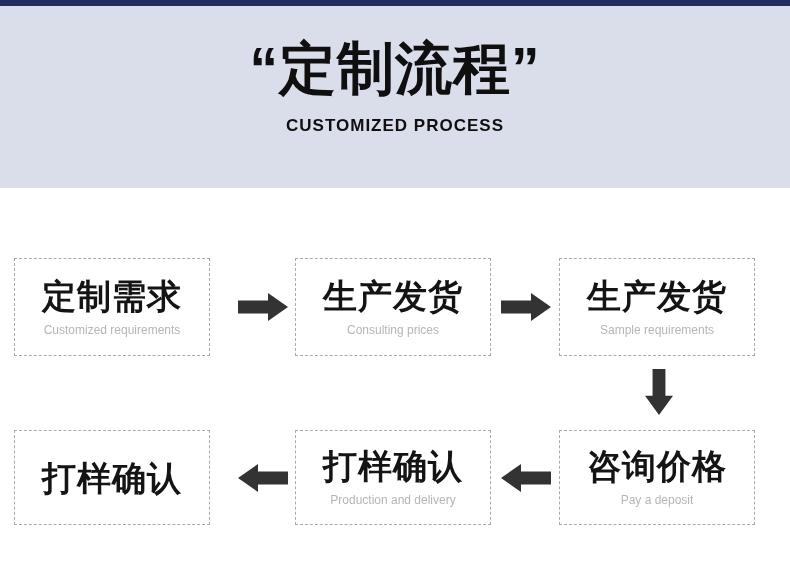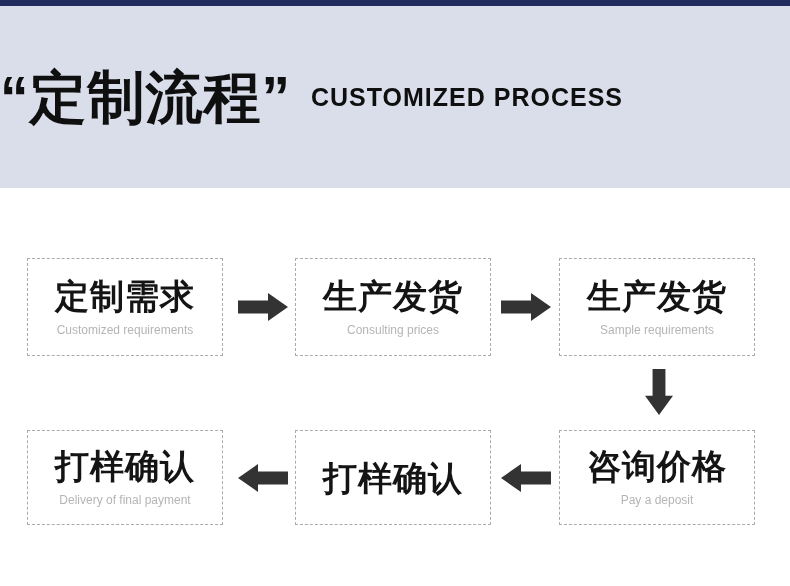--- a/index.html
+++ b/index.html
@@ -13,37 +13,37 @@
   }
   *{margin:0;padding:0;box-sizing:border-box;}
   body{background:#ffffff;}
   .page{
     position:relative;width:790px;height:586px;background:#ffffff;overflow:hidden;
     font-family:"Liberation Sans","DejaVu Sans",sans-serif;
   }
   .top-bar{position:absolute;left:0;top:0;width:790px;height:6px;background:var(--top-bar);}
   .header{
     position:absolute;left:0;top:6px;width:790px;height:182px;background:var(--header-bg);
-    display:flex;flex-direction:row;align-items:center;justify-content:flex-start;
-    gap:20px;
+    display:flex;flex-direction:column;align-items:center;justify-content:flex-start;
+    padding-top:34px;gap:20px;
   }
   .title{
     font-size:57px;font-weight:bold;color:var(--title-text);line-height:1;letter-spacing:1px;
   }
   .subtitle{
-    font-size:25px;font-weight:700;color:var(--title-text);line-height:1;letter-spacing:1px;
+    font-size:17px;font-weight:700;color:var(--title-text);line-height:1;letter-spacing:1px;
   }
   .box{
     position:absolute;width:196px;background:#ffffff;
     border:1px dashed var(--box-border);
     display:flex;flex-direction:column;align-items:center;justify-content:center;gap:11px;
   }
   .row1{top:258px;height:98px;}
   .row2{top:430px;height:95px;}
-  .col1{left:27px;}
+  .col1{left:14px;}
   .col2{left:295px;}
   .col3{left:559px;}
   .box .zh{font-size:34px;font-weight:bold;color:var(--zh-text);line-height:1;letter-spacing:1px;}
   .box .en{font-size:12px;color:var(--en-text);line-height:1;}
   .arrow{position:absolute;background:var(--arrow);}
   .arrow-right{
     width:50px;height:28px;
     clip-path:polygon(0 27%,60% 27%,60% 0,100% 50%,60% 100%,60% 73%,0 73%);
   }
   .arrow-left{
@@ -95,22 +95,22 @@
 
   <div class="box row2 col3">
     <span class="zh">咨询价格</span>
     <span class="en">Pay a deposit</span>
   </div>
 
   <div class="arrow arrow-left" id="arrow-l1"></div>
 
   <div class="box row2 col2">
     <span class="zh">打样确认</span>
+    <span class="en">Production and delivery</span>
   </div>
 
   <div class="arrow arrow-left" id="arrow-l2"></div>
 
   <div class="box row2 col1">
     <span class="zh">打样确认</span>
-    <span class="en">Delivery of final payment</span>
   </div>
 
 </div>
 
 </body></html>

